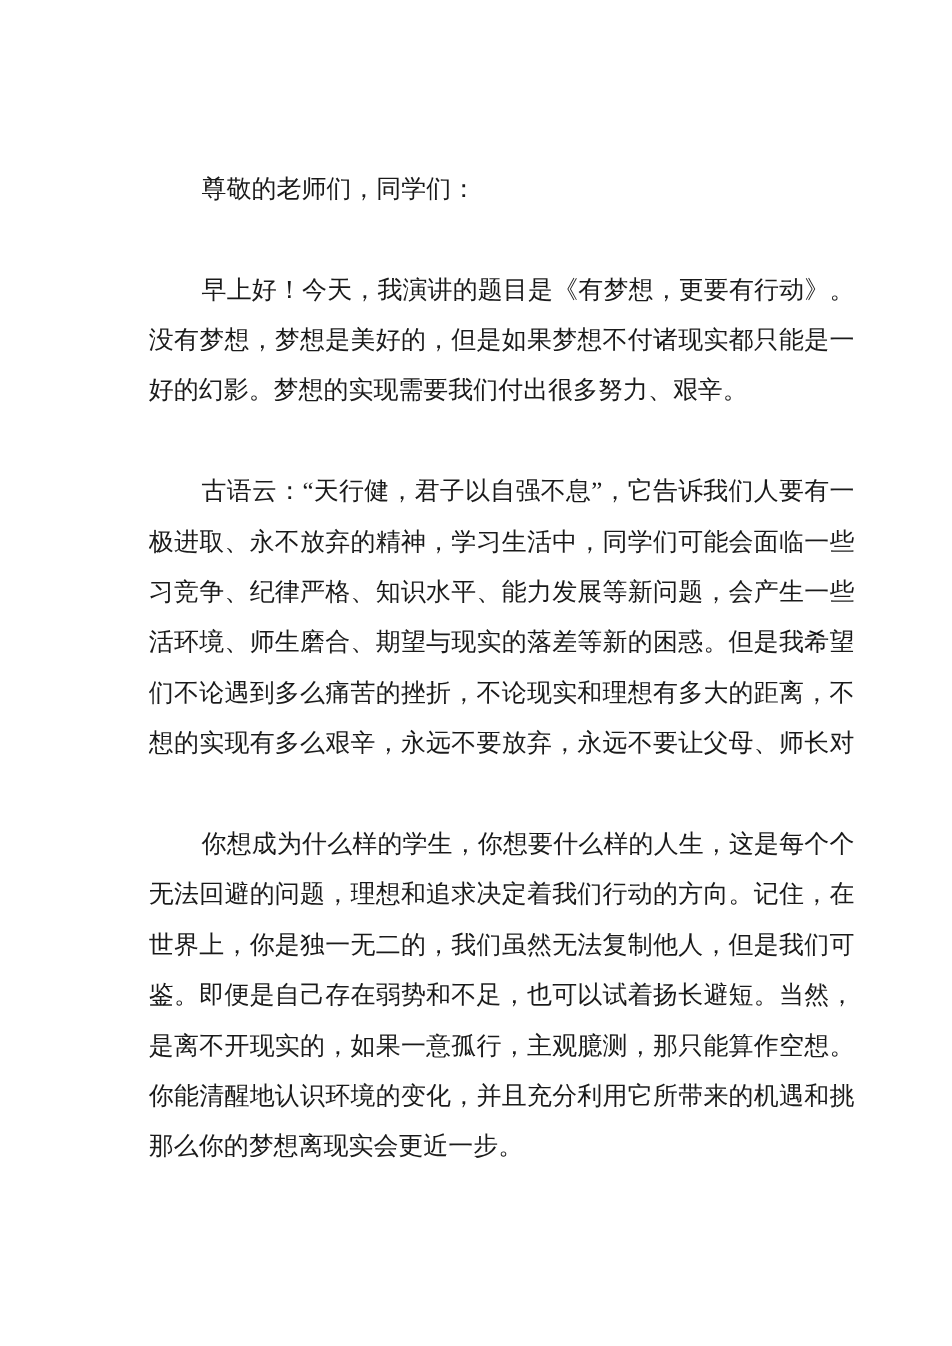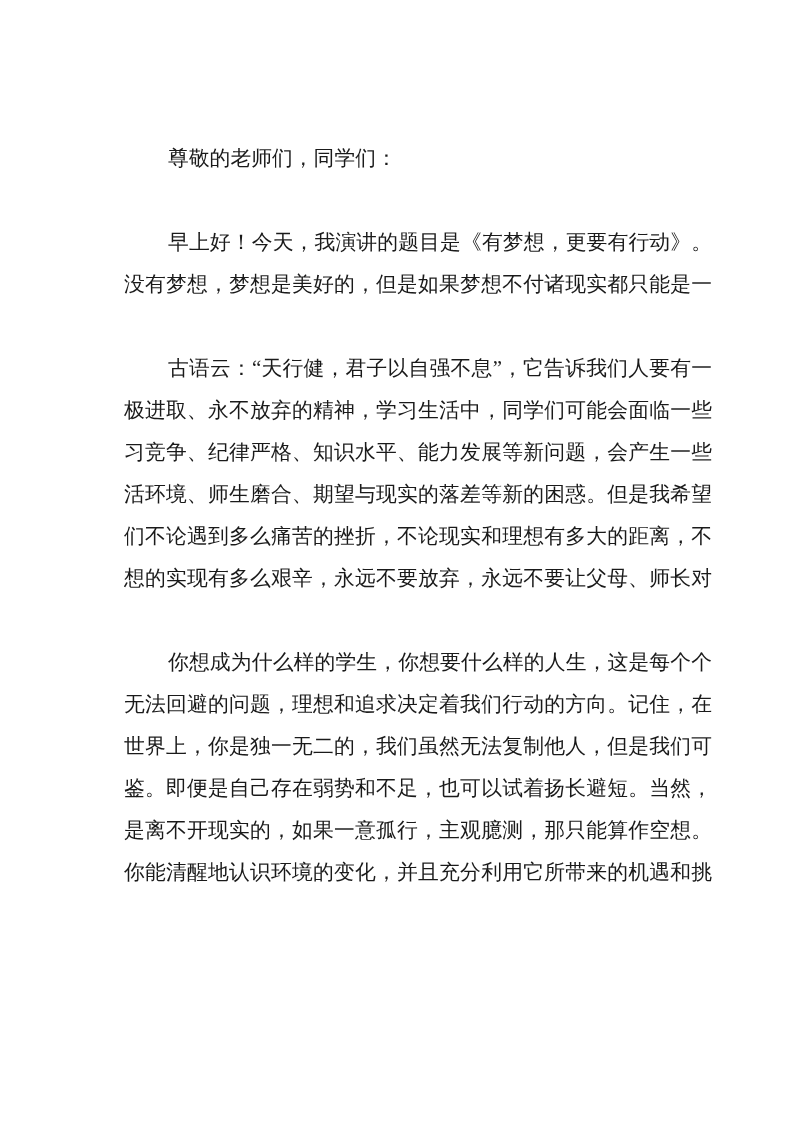--- a/index.html
+++ b/index.html
@@ -51,31 +51,33 @@
 <body>
 
 <div class="page">
   <div class="doc" style="color: rgb(26, 26, 26);">
       <div class="para">
         <div class="line indent">尊敬的老师们，同学们：</div>
       </div>
       <div class="para">
         <div class="line indent full">早上好！今天，我演讲的题目是《有梦想，更要有行动》。人不能</div>
         <div class="line full">没有梦想，梦想是美好的，但是如果梦想不付诸现实都只能是一个美</div>
+        <div class="line">好的幻影。梦想的实现需要我们付出很多努力、艰辛。</div>
       </div>
       <div class="para">
         <div class="line indent full">古语云：“天行健，君子以自强不息”，它告诉我们人要有一种积</div>
         <div class="line full">极进取、永不放弃的精神，学习生活中，同学们可能会面临一些如学</div>
         <div class="line full">习竞争、纪律严格、知识水平、能力发展等新问题，会产生一些如生</div>
         <div class="line full">活环境、师生磨合、期望与现实的落差等新的困惑。但是我希望同学</div>
         <div class="line full">们不论遇到多么痛苦的挫折，不论现实和理想有多大的距离，不论梦</div>
         <div class="line full">想的实现有多么艰辛，永远不要放弃，永远不要让父母、师长对你的</div>
       </div>
       <div class="para">
         <div class="line indent full">你想成为什么样的学生，你想要什么样的人生，这是每个个体都</div>
         <div class="line full">无法回避的问题，理想和追求决定着我们行动的方向。记住，在这个</div>
         <div class="line full">世界上，你是独一无二的，我们虽然无法复制他人，但是我们可以借</div>
         <div class="line full">鉴。即便是自己存在弱势和不足，也可以试着扬长避短。当然，理想</div>
         <div class="line full">是离不开现实的，如果一意孤行，主观臆测，那只能算作空想。如果</div>
         <div class="line full">你能清醒地认识环境的变化，并且充分利用它所带来的机遇和挑战，</div>
+        <div class="line">那么你的梦想离现实会更近一步。</div>
       </div>
     </div>
 </div>
 
 </body></html>

